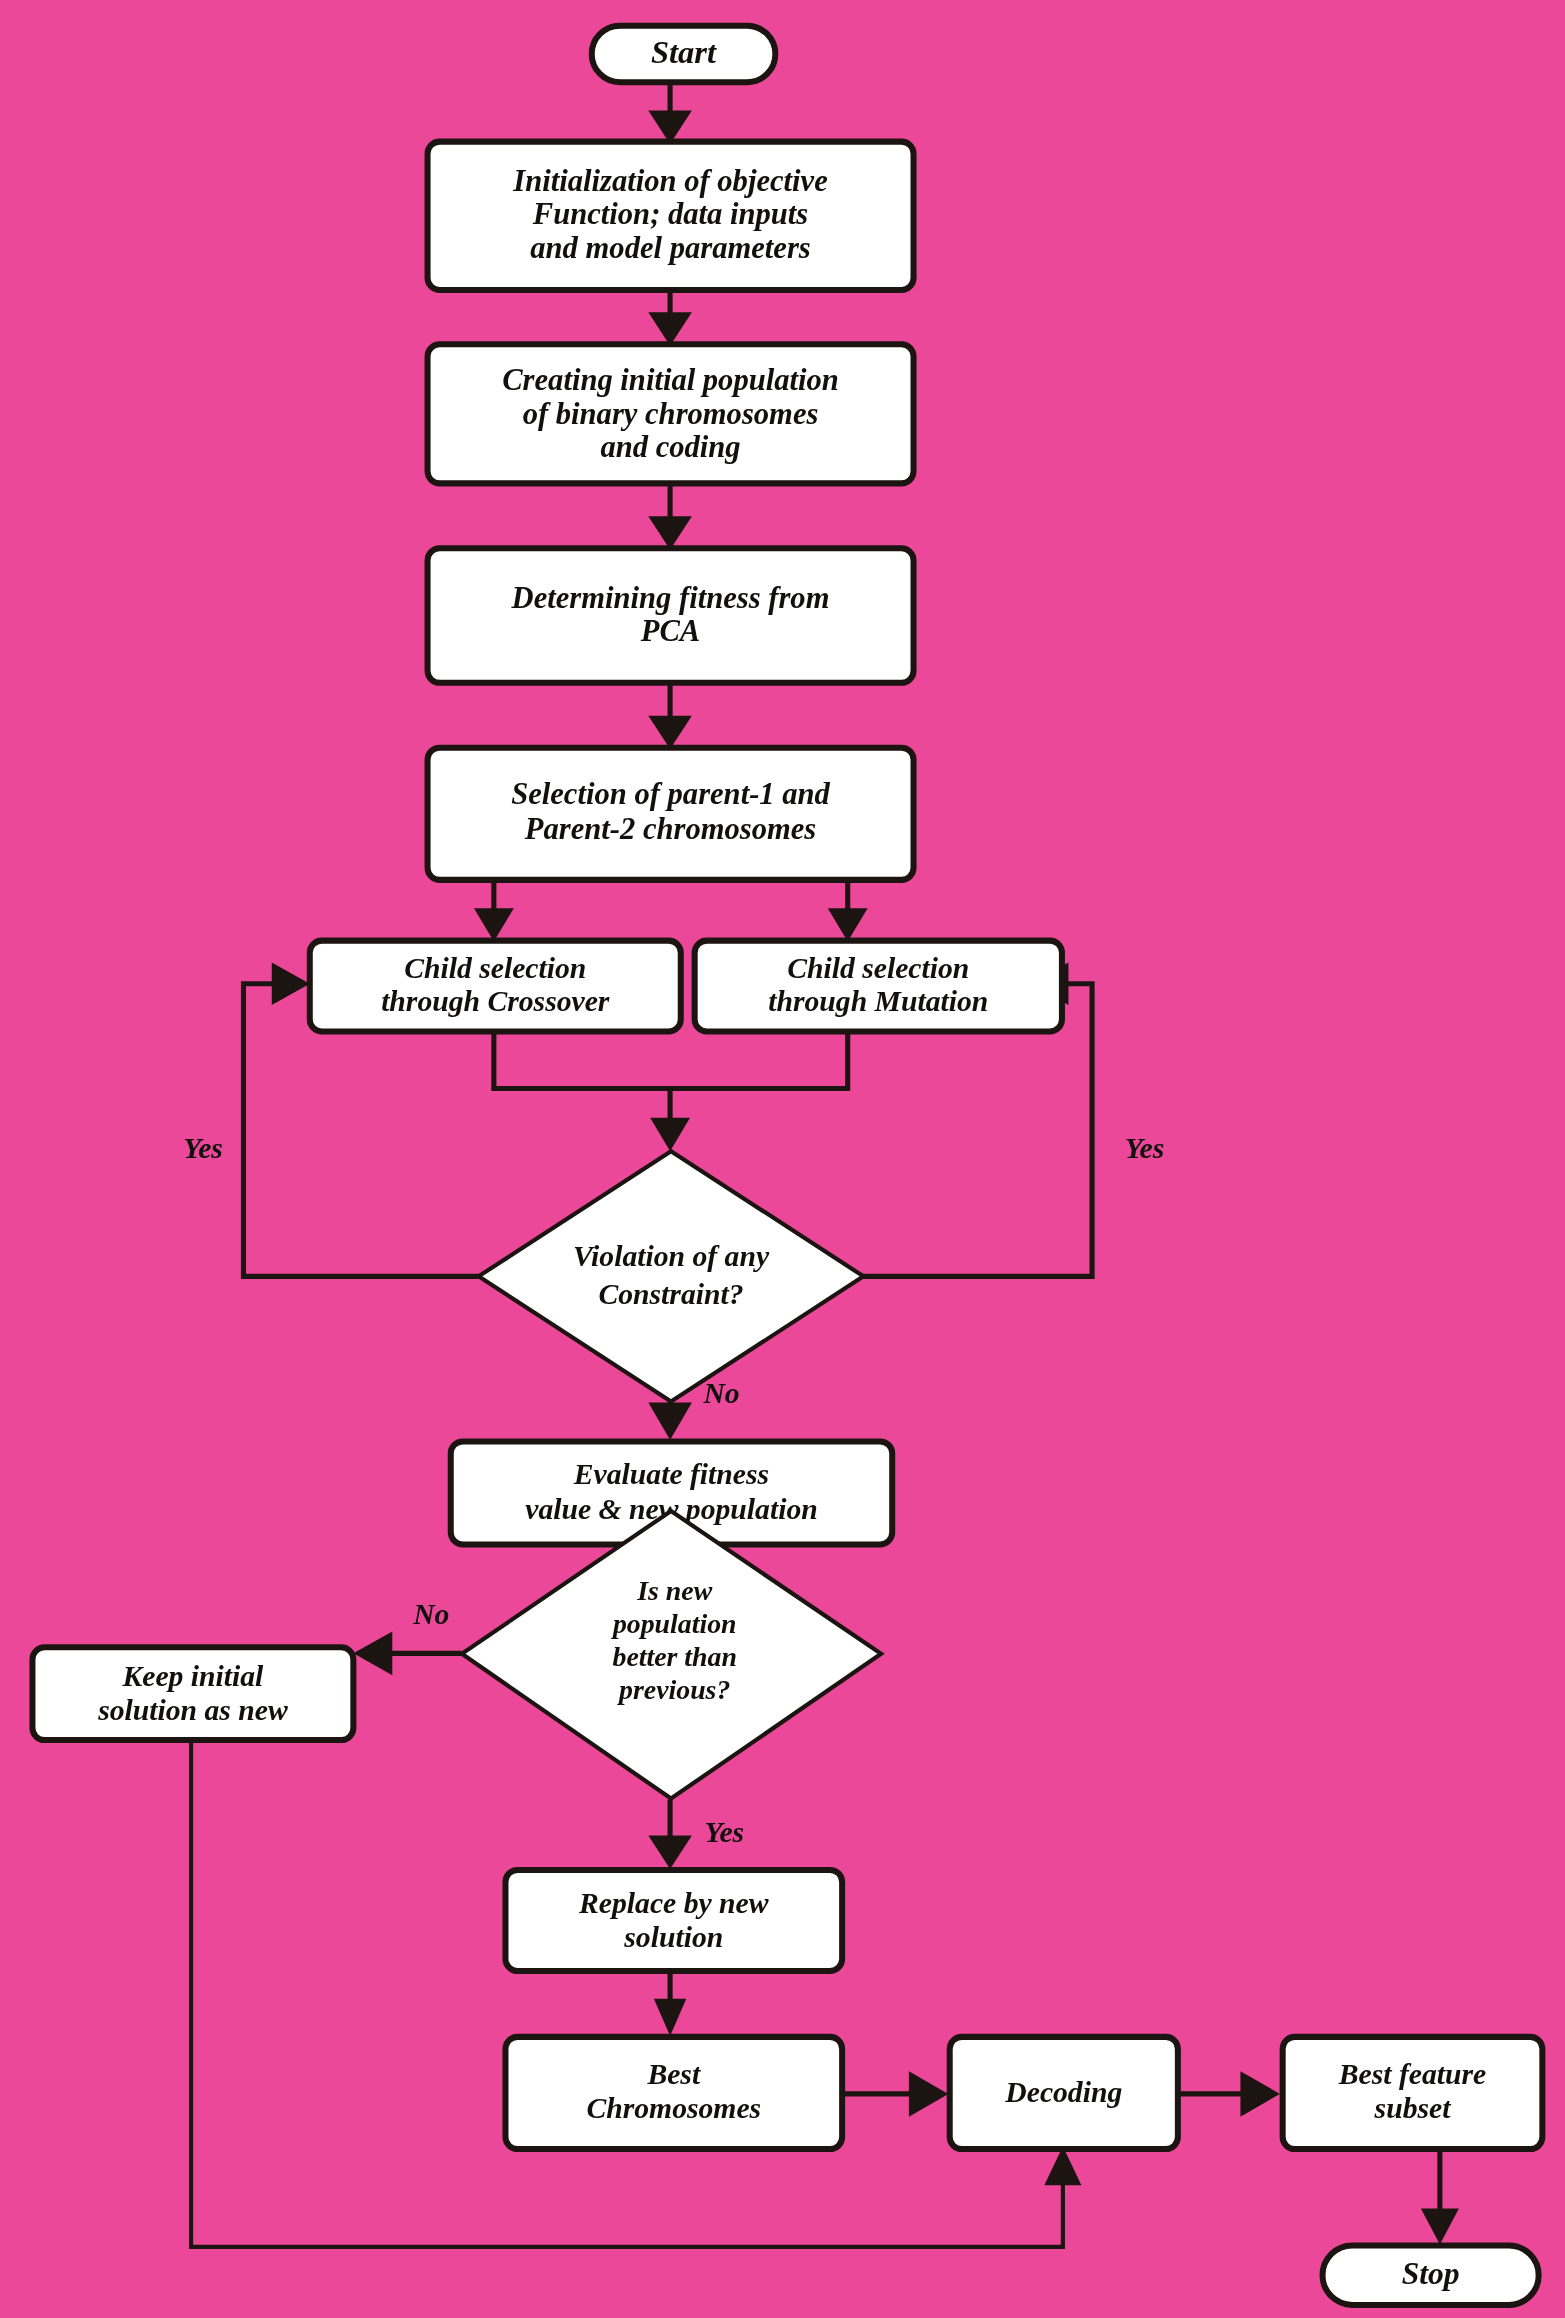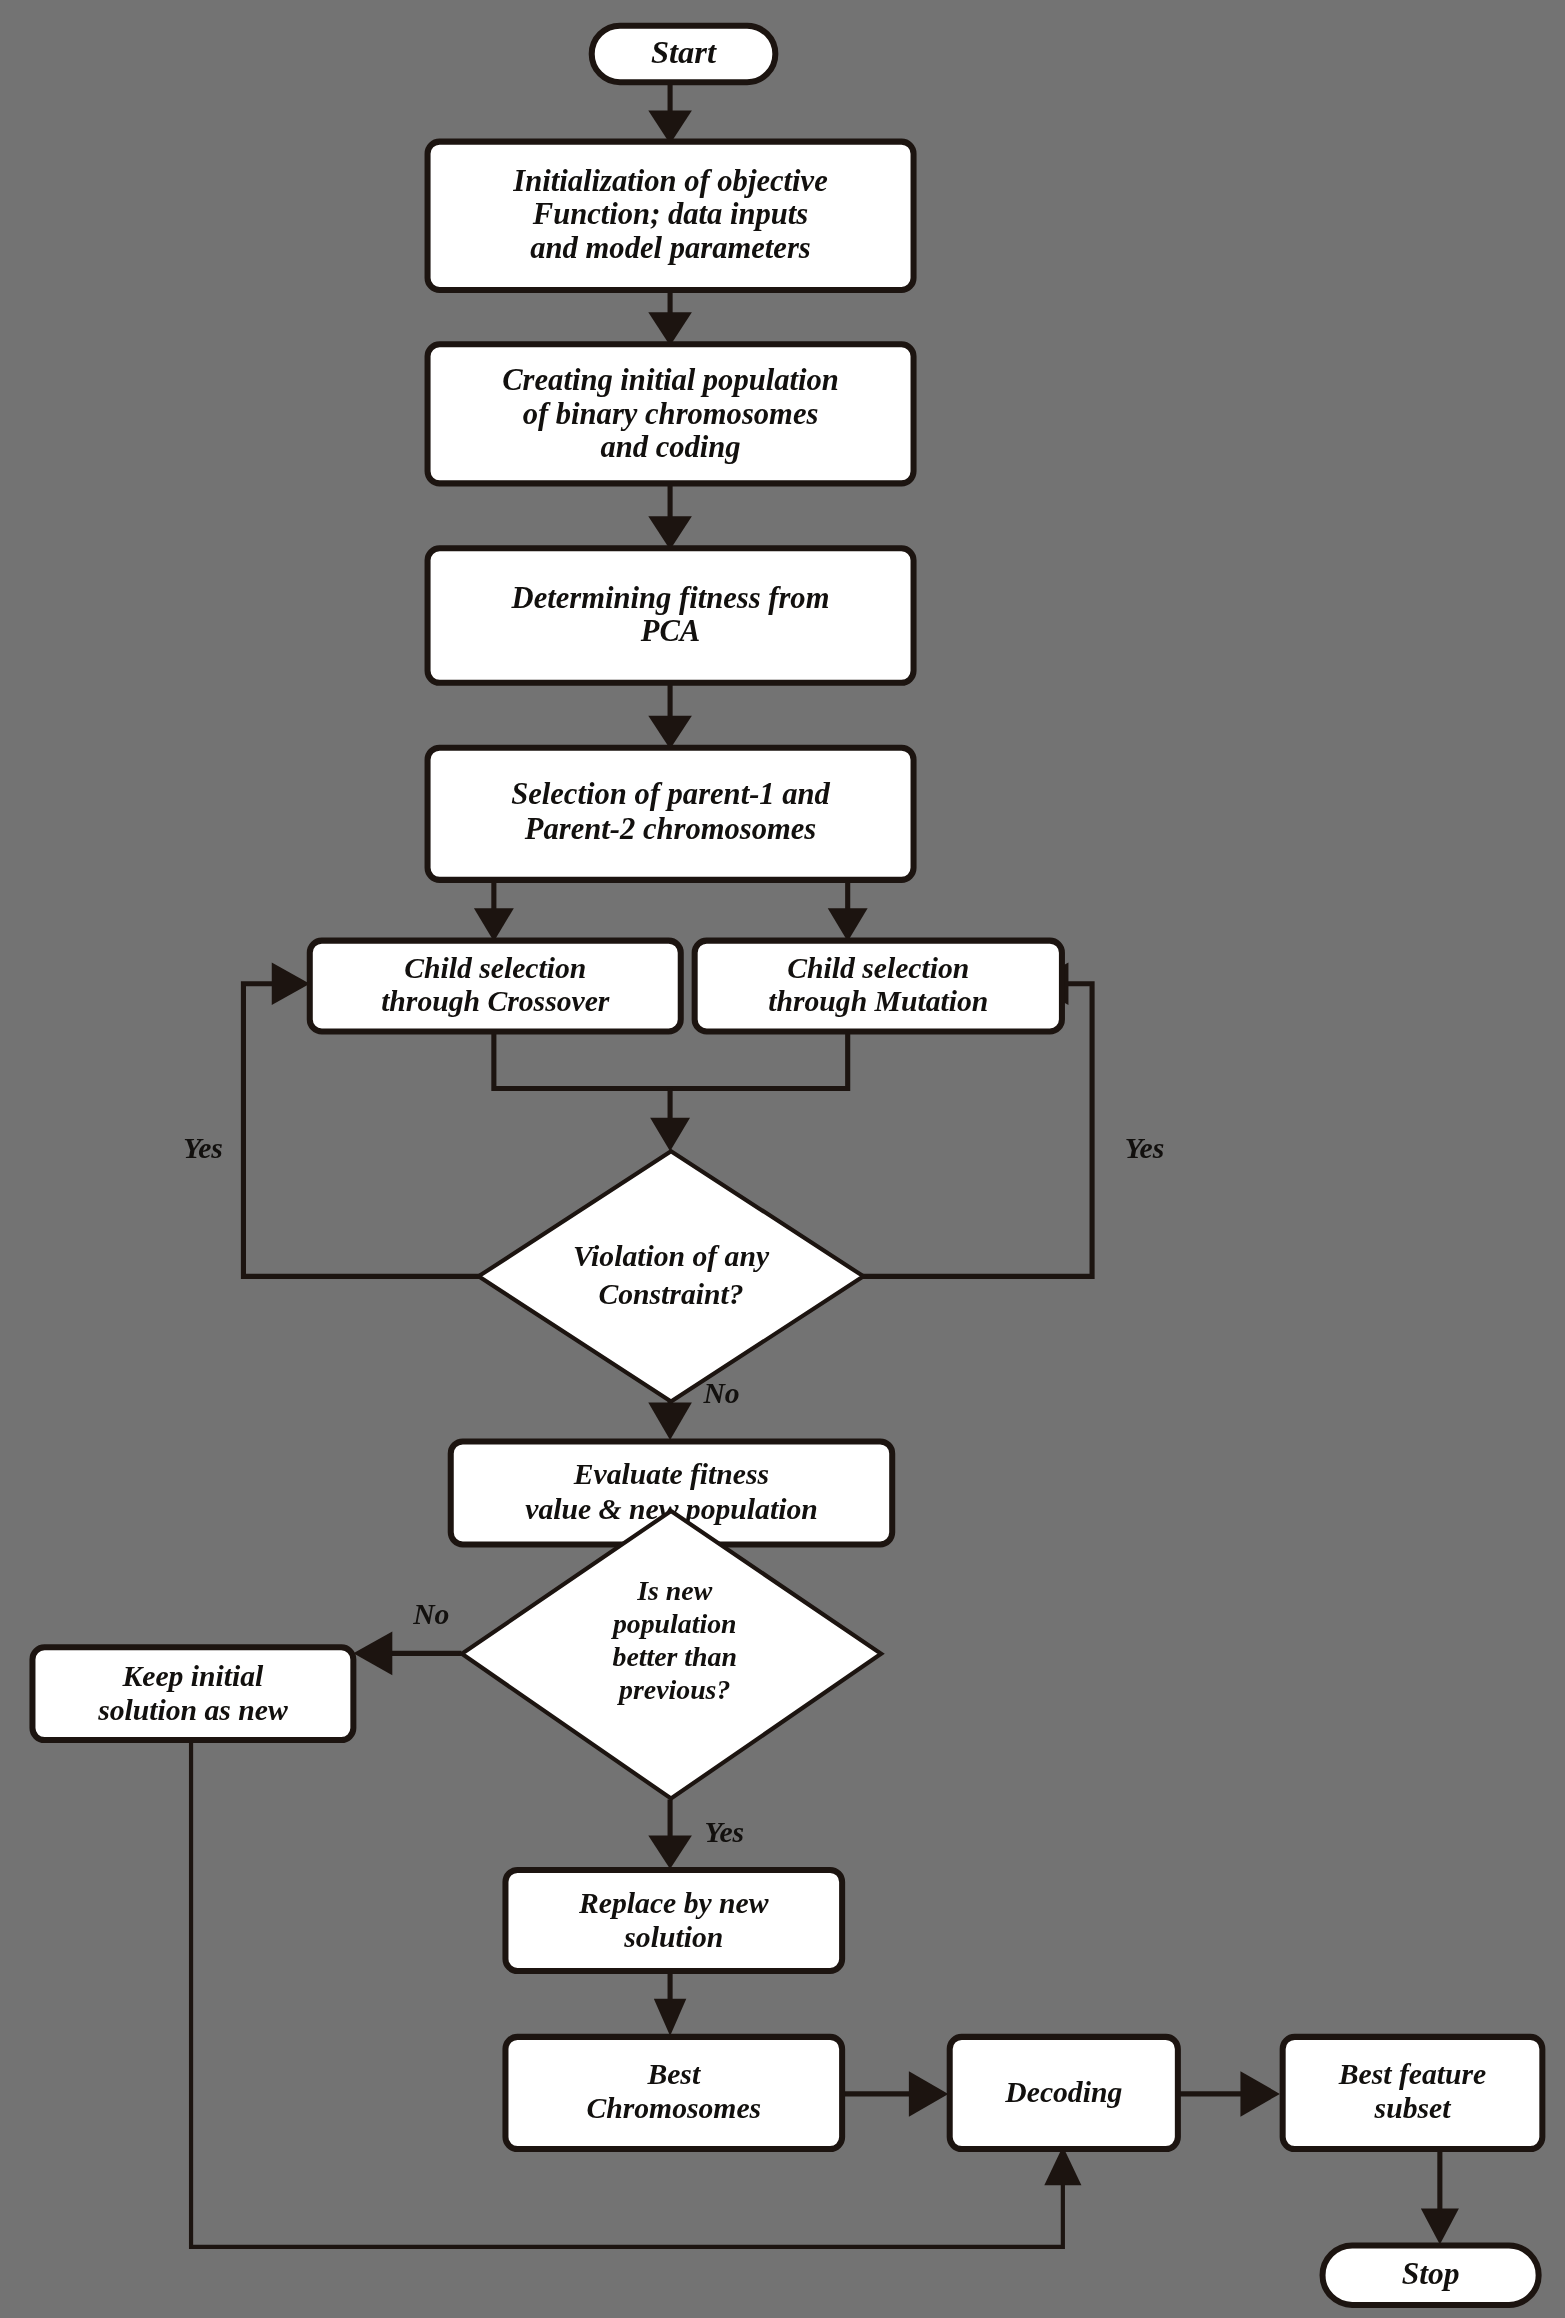--- a/index.html
+++ b/index.html
@@ -11,21 +11,21 @@
   body {
     width: 1566px;
     height: 2319px;
     font-family: "Liberation Serif", "DejaVu Serif", serif;
     overflow: hidden;
   }
   #flow-root {
     position: relative;
     width: 1566px;
     height: 2319px;
-    background: #737373;
+    background: #ec4899;
   }
   svg#flowchart {
     display: block;
     width: 1566px;
     height: 2319px;
   }
   .node-shape {
     fill: #ffffff;
     stroke: #1c1410;
     stroke-width: 13;

